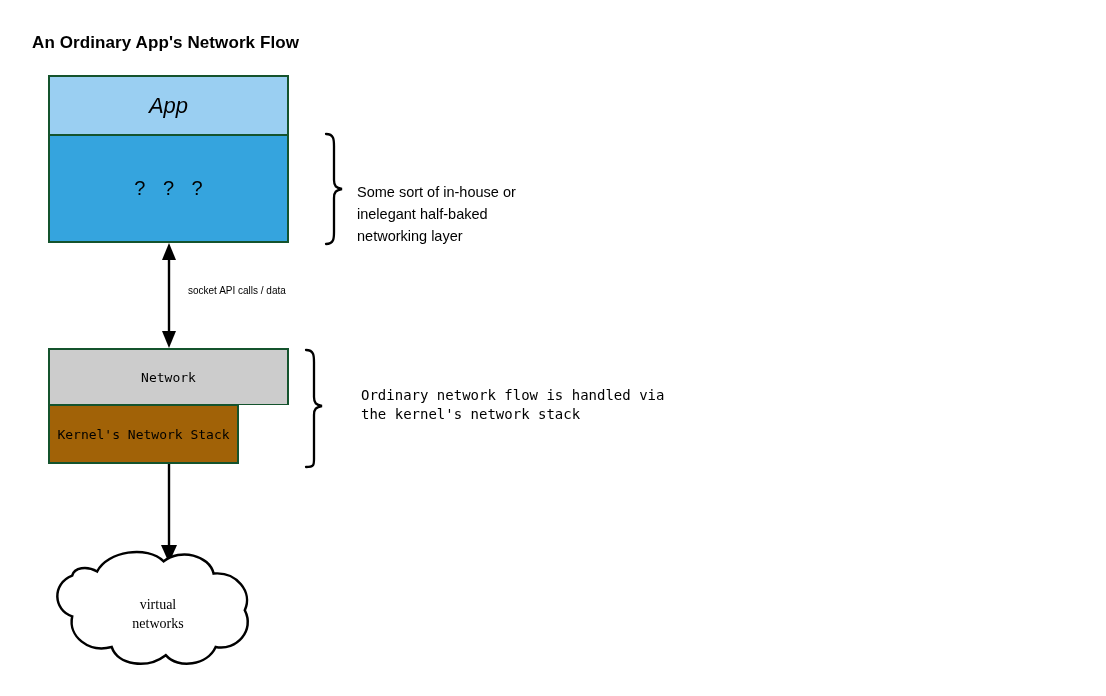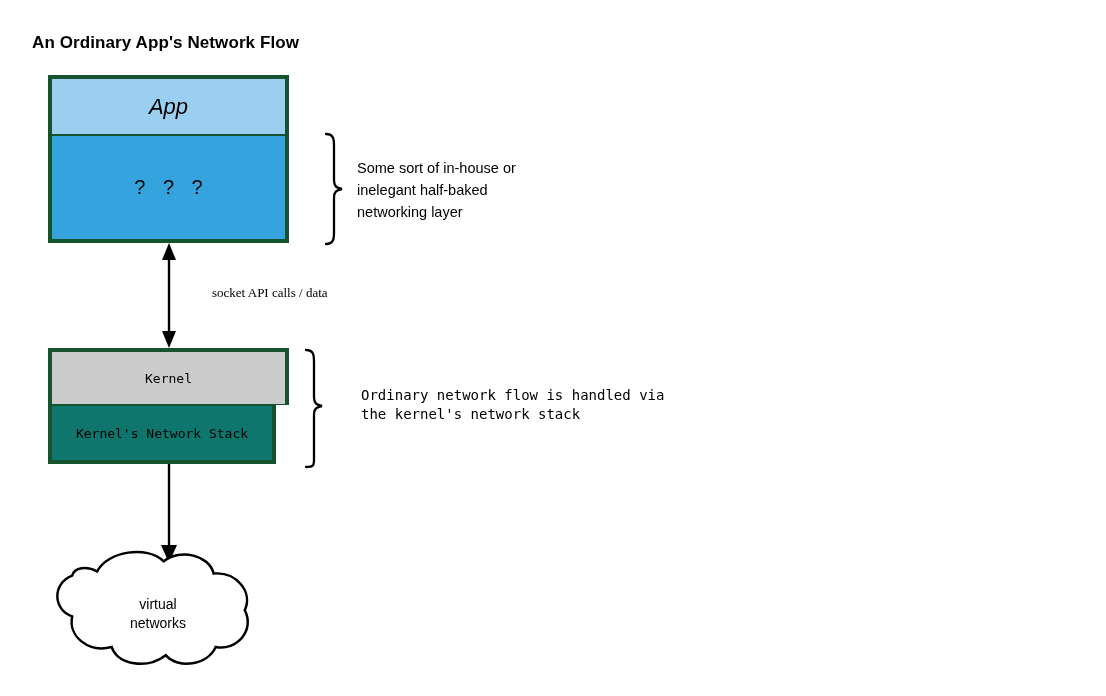--- a/index.html
+++ b/index.html
@@ -31,21 +31,21 @@
     font-weight: bold;
     color: #000000;
     white-space: nowrap;
     letter-spacing: 0.1px;
     margin-top: 15px;
   }
 
   .box {
     position: absolute;
     box-sizing: border-box;
-    border: 4px solid #14532d;
+    border: 2px solid #14532d;
     display: flex;
     align-items: center;
     justify-content: center;
     color: #000000;
   }
 
   #app-box {
     left: 48px;
     top: 75px;
     width: 241px;
@@ -83,67 +83,68 @@
     border-bottom-width: 1px;
   }
   #kernel-label {
     font-family: "DejaVu Sans Mono", monospace;
     font-size: 13px;
   }
 
   #kstack-box {
     left: 48px;
     top: 405px;
-    width: 228px;
+    width: 191px;
     height: 59px;
-    background: #0f766e;
+    background: #a16207;
     border-top-width: 1px;
   }
   #kstack-label {
     font-family: "DejaVu Sans Mono", monospace;
     font-size: 13px;
   }
 
   .anno-sans {
     position: absolute;
     font-family: "Liberation Sans", sans-serif;
     font-size: 14.5px;
     line-height: 22px;
     color: #000000;
     white-space: pre-line;
+    margin-top: 24px;
   }
   .anno-mono {
     position: absolute;
     font-family: "DejaVu Sans Mono", monospace;
     font-size: 14px;
     line-height: 19px;
     color: #000000;
     white-space: pre-line;
   }
 
   #anno-inhouse { left: 357px; top: 157px; }
   #anno-kernel  { left: 337px; top: 386px; margin-left: 24px; }
 
   #socket-label {
     position: absolute;
-    left: 212px;
+    left: 188px;
     top: 285px;
-    font-family: Liberation Serif, serif;
-    font-size: 13px;
+    font-family: Liberation Sans, sans-serif;
+    font-size: 10px;
     color: #000000;
     white-space: nowrap;
   }
 
   #cloud-label {
     position: absolute;
     left: 68px;
     top: 595px;
     width: 180px;
     text-align: center;
-    font-family: Liberation Sans, sans-serif;
+    font-family: Liberation Serif, serif;
     font-size: 14px;
     line-height: 19px;
     color: #000000;
     white-space: pre-line;
   }
 </style>
 </head>
 <body>
 
 <svg id="canvas" xmlns="http://www.w3.org/2000/svg" viewBox="0 0 1106 696">
@@ -200,21 +201,21 @@
 
 <div class="box" id="app-box">
   <span id="app-label">App</span>
 </div>
 
 <div class="box" id="inhouse-box">
   <span id="inhouse-label">?  ?  ?</span>
 </div>
 
 <div class="box" id="kernel-box">
-  <span id="kernel-label">Kernel</span>
+  <span id="kernel-label">Network</span>
 </div>
 
 <div class="box" id="kstack-box">
   <span id="kstack-label">Kernel's Network Stack</span>
 </div>
 
 <div class="anno-sans" id="anno-inhouse">Some sort of in-house or
 inelegant half-baked
 networking layer</div>
 

